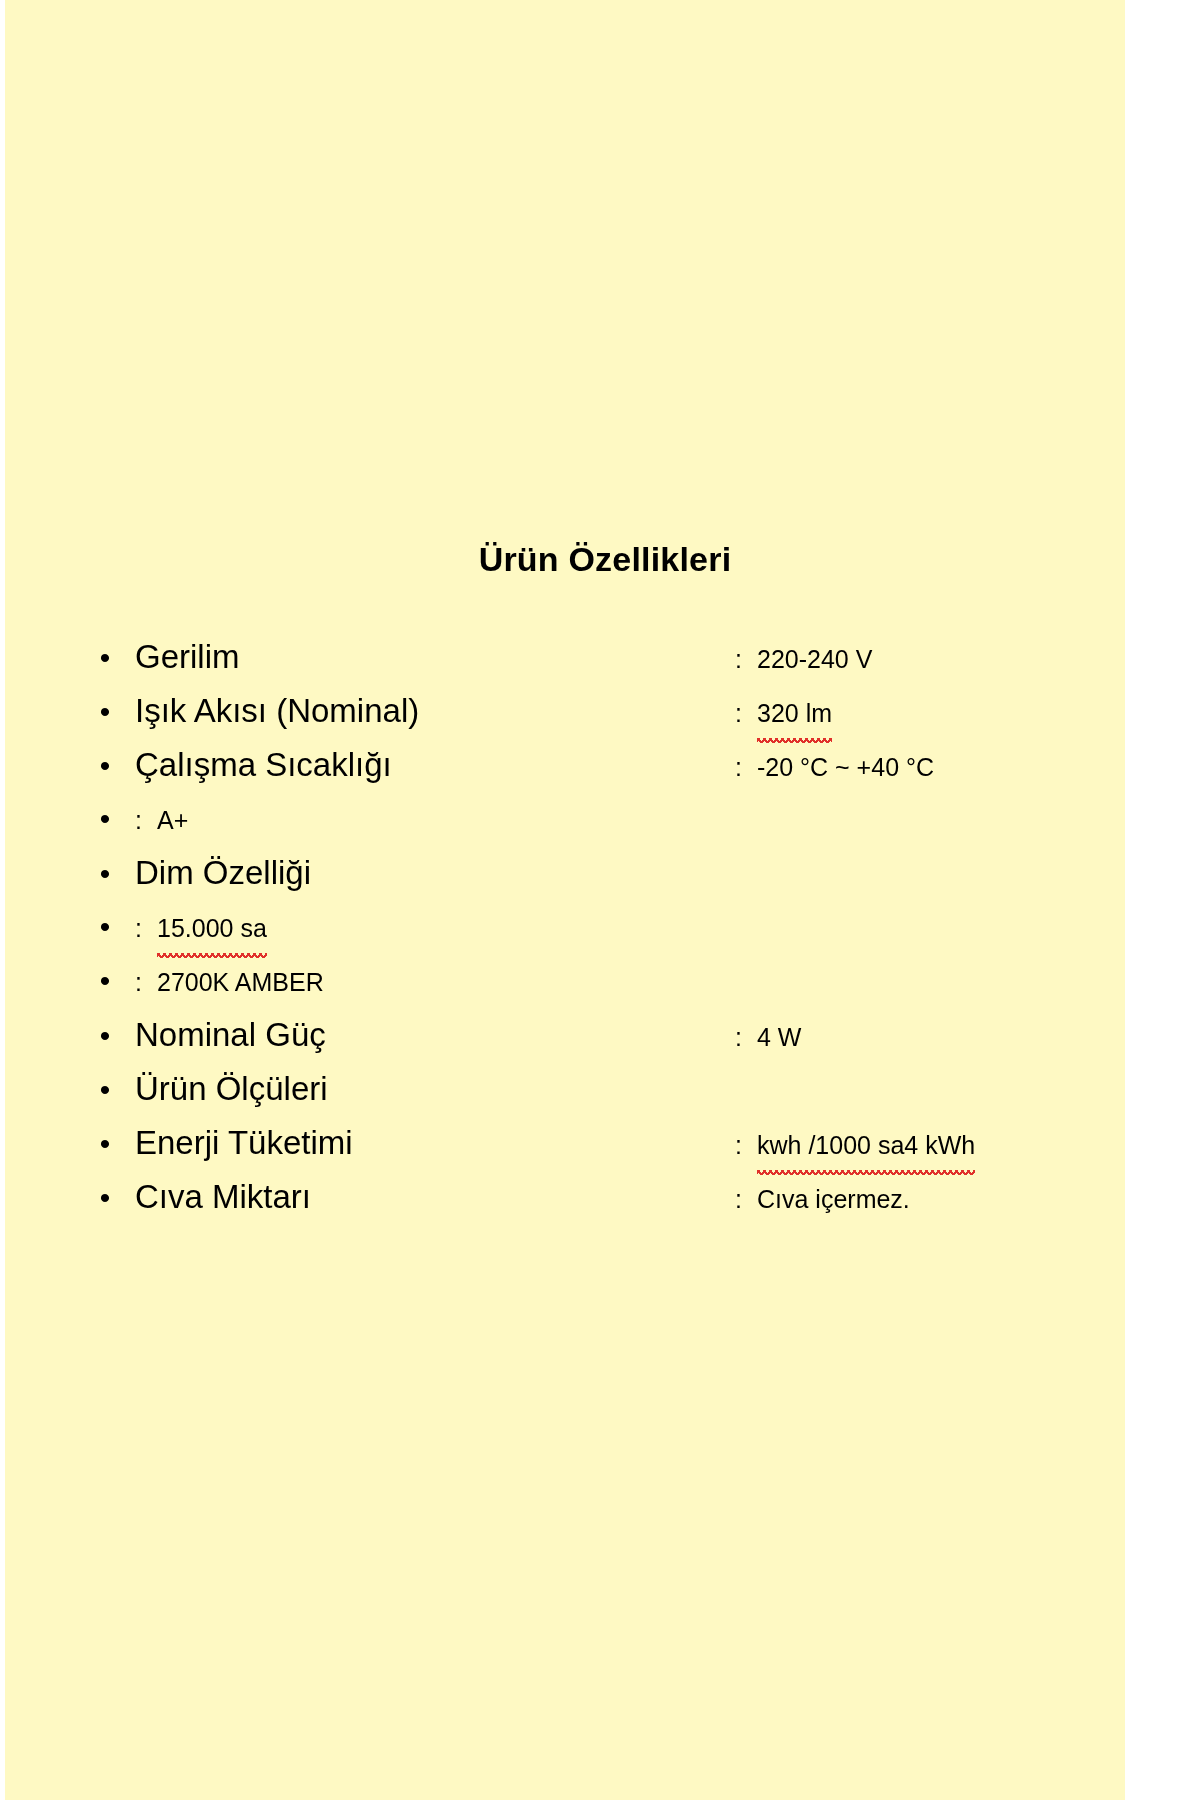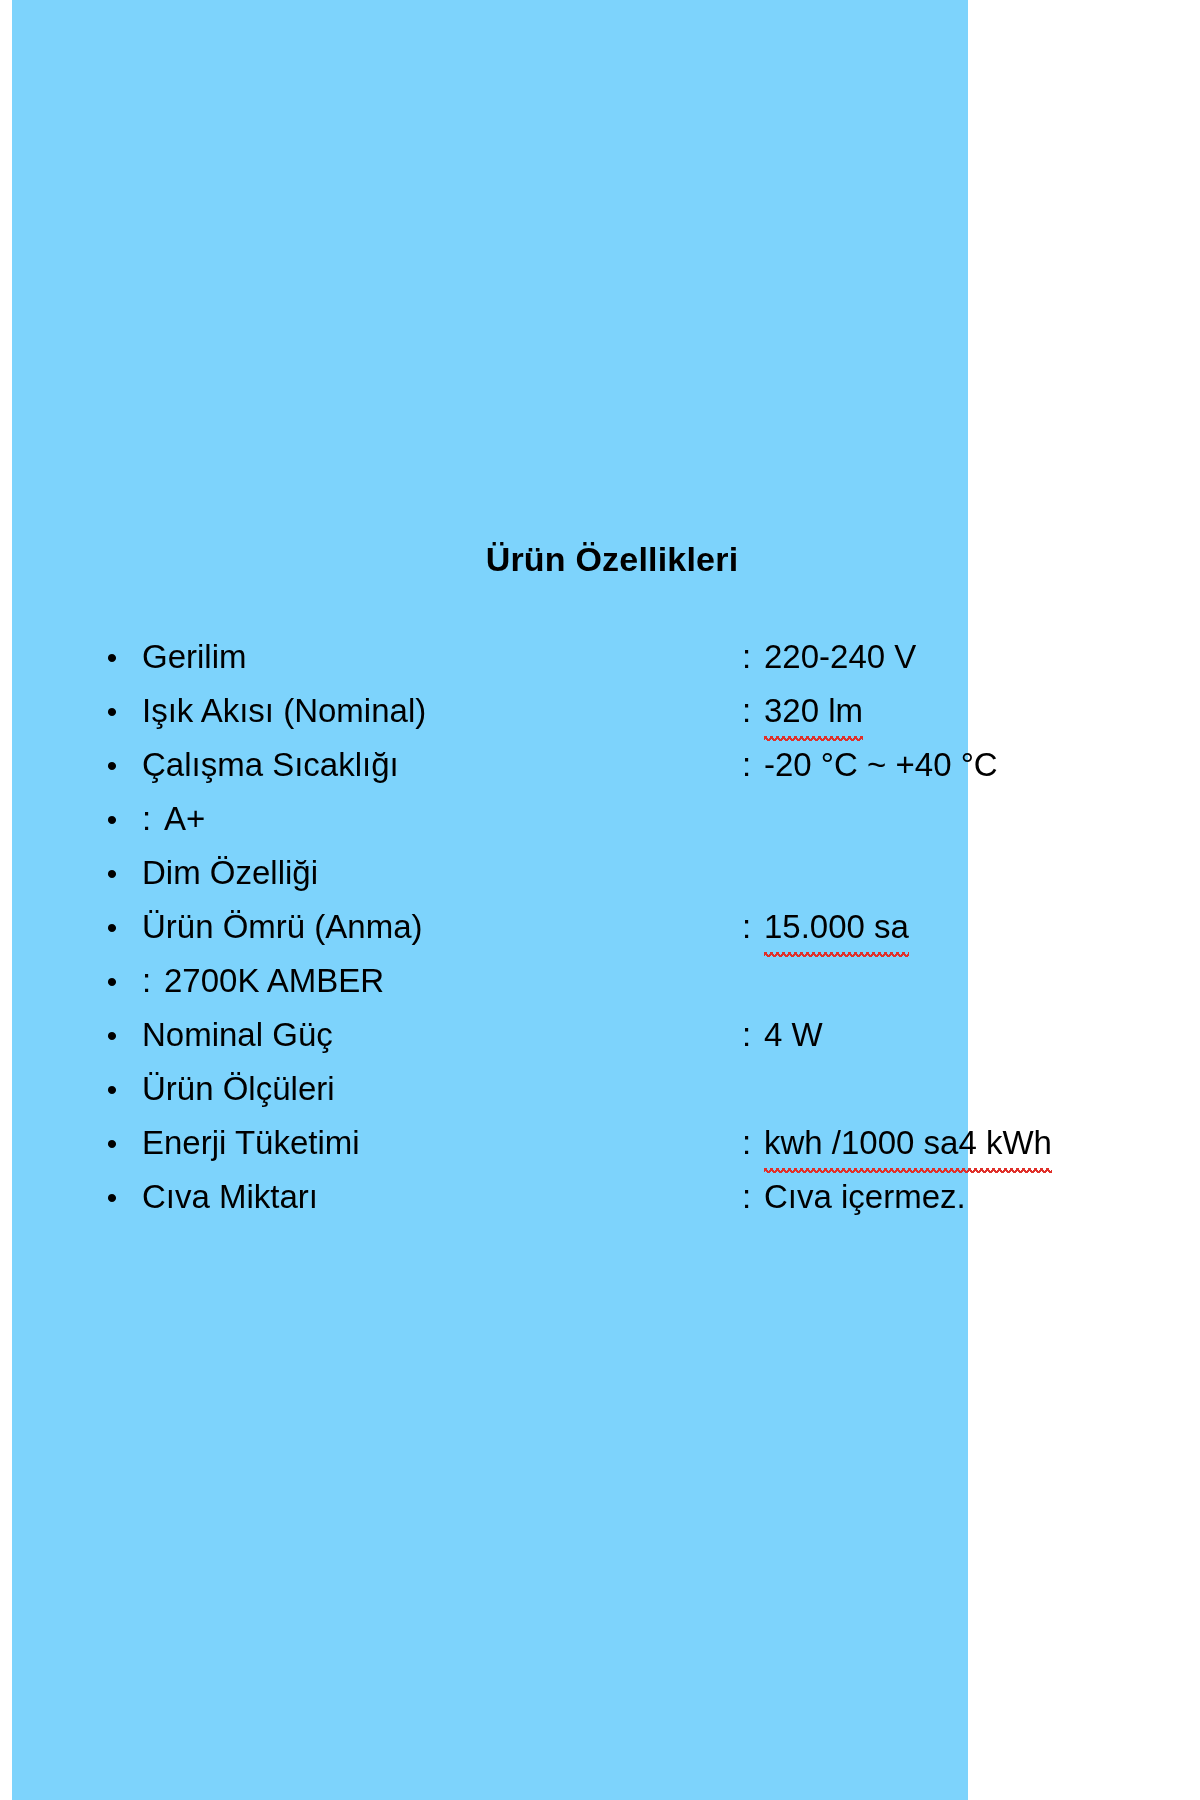--- a/index.html
+++ b/index.html
@@ -11,25 +11,25 @@
     width: 1200px;
     height: 1800px;
     position: relative;
     font-family: "Liberation Sans", sans-serif;
     color: #000000;
     overflow: hidden;
   }
 
   .sheet {
     position: absolute;
-    left: 12px;
+    left: 5px;
     top: 0;
-    width: 956px;
+    width: 1120px;
     height: 1800px;
-    background: #7dd3fc;
+    background: #fef9c3;
   }
 
   .spec-title {
     position: absolute;
     left: 0;
     top: 540px;
     width: 1200px;
     text-align: center;
     font-size: 34px;
     font-weight: bold;
@@ -59,21 +59,21 @@
 
   .spec-label {
     flex: 0 0 600px;
     font-size: 33px;
     line-height: 54px;
     white-space: nowrap;
   }
 
   .spec-value {
     flex: 1 1 auto;
-    font-size: 33px;
+    font-size: 25px;
     line-height: 54px;
     white-space: nowrap;
   }
 
   .spec-value .colon {
     display: inline-block;
     width: 22px;
   }
 
   
@@ -128,21 +128,20 @@
       <span class="spec-value"><span class="colon">:</span><span>A+</span></span>
     </div>
 
     <div class="spec-row">
       <span class="bullet">•</span>
       <span class="spec-label">Dim Özelliği</span>
     </div>
 
     <div class="spec-row">
       <span class="bullet">•</span>
-      <span class="spec-label">Ürün Ömrü (Anma)</span>
       <span class="spec-value"><span class="colon">:</span><span class="sp">15.000 sa</span></span>
     </div>
 
     <div class="spec-row">
       <span class="bullet">•</span>
       <span class="spec-value"><span class="colon">:</span><span>2700K AMBER</span></span>
     </div>
 
     <div class="spec-row">
       <span class="bullet">•</span>

